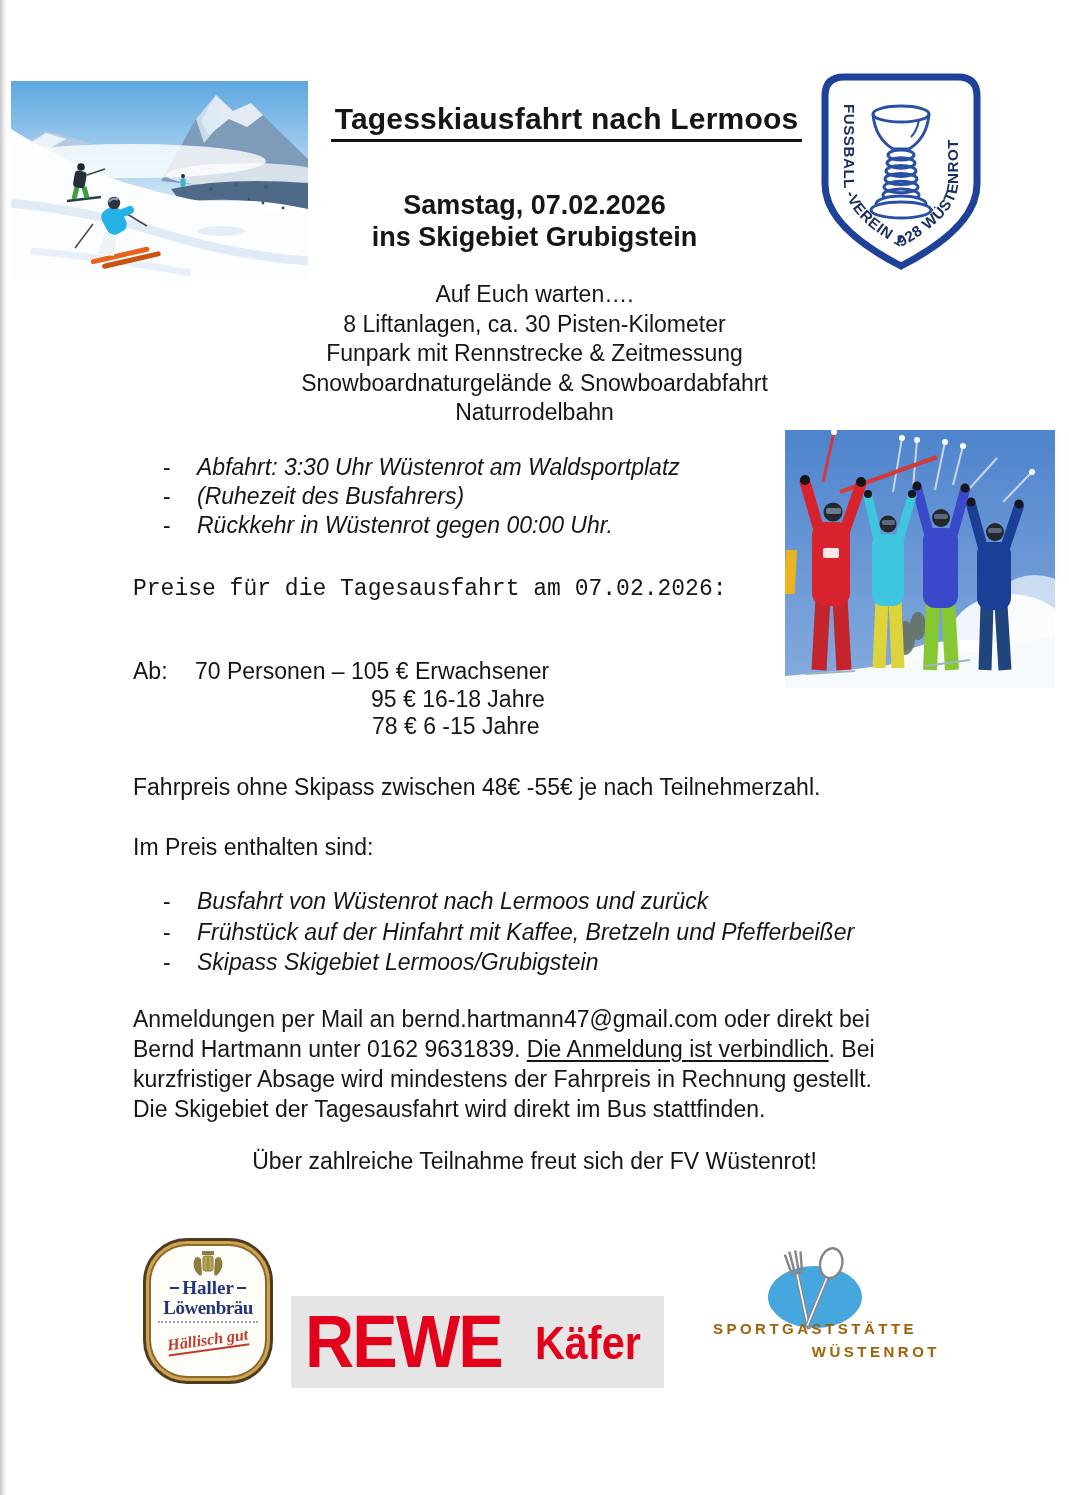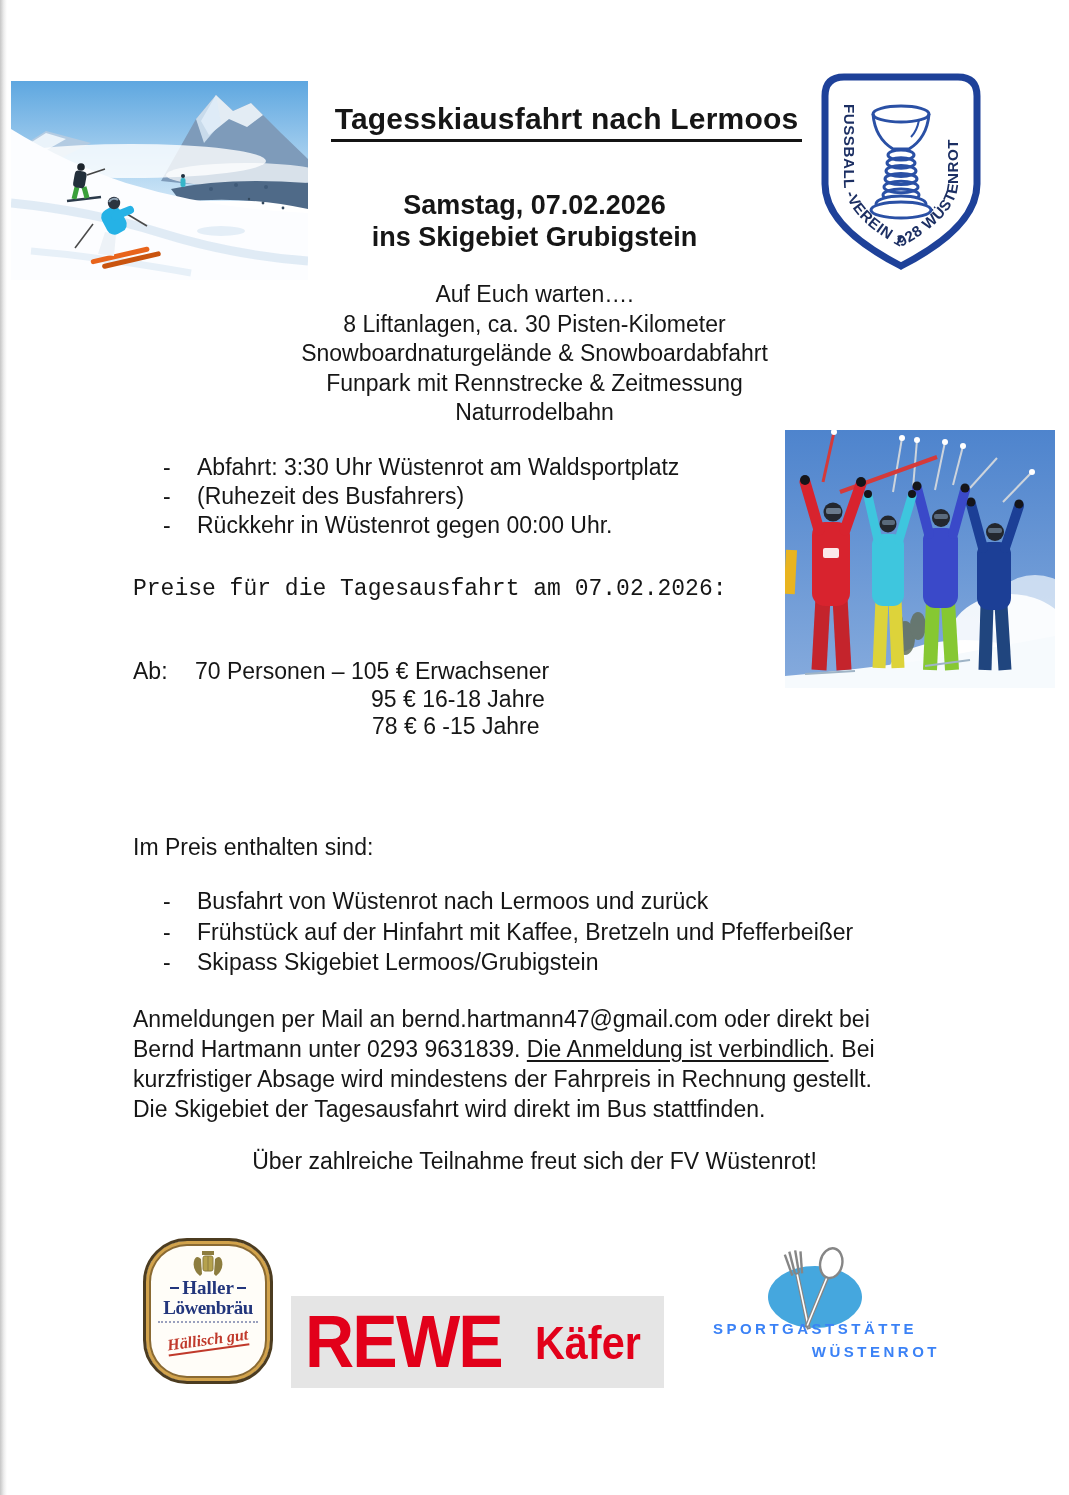--- a/index.html
+++ b/index.html
@@ -14,21 +14,21 @@
   .title{left:0;top:102px;width:1069px;text-align:center;font-size:30px;font-weight:bold;letter-spacing:.2px;margin-left:32px;}
   .title-inner{display:inline-block;border-bottom:3px solid #141414;padding:0 4px 3px;}
   .subtitle{left:0;top:189px;width:1069px;text-align:center;font-size:27px;font-weight:bold;line-height:32px;}
   .intro{left:0;top:280px;width:1069px;text-align:center;font-size:23px;line-height:29.5px;}
   
   .list{font-size:23px;}
   .schedule{left:163px;top:453px;width:645px;line-height:29px;}
   .included{left:163px;top:886px;width:760px;line-height:30.5px;}
   .li{display:flex;}
   .li .dash{width:34px;flex:none;}
-  .li .txt{flex:1;}
+  .li .txt{flex:1;font-style:italic;}
   
   .body-line{font-size:23px;white-space:nowrap;}
   .prices-heading{left:133px;top:576px;font-family:Liberation Mono, monospace;}
   .ab-row{left:133px;top:658px;}
   .ab-label{display:inline-block;width:62px;}
   .price2{left:371px;top:686px;}
   .price3{left:372px;top:713px;}
   .note{left:133px;top:774px;}
   .inc-heading{left:133px;top:834px;}
   
@@ -55,21 +55,21 @@
   
   .rewe{left:291px;top:1296px;width:373px;height:92px;background:#e5e5e5;
     display:flex;align-items:center;padding-left:14px;box-sizing:border-box;}
   .rewe-word{color:#e2001a;font-weight:bold;font-size:74px;letter-spacing:-2px;
     transform:scaleX(.92);transform-origin:left center;line-height:1;}
   .kafer-word{color:#e2001a;font-weight:bold;font-size:47px;margin-left:16px;
     transform:scaleX(.88);transform-origin:left center;line-height:1;}
   
   .rest-oval{left:750px;top:1242px;width:130px;height:88px;display:block;}
   .rest-line{left:690px;width:250px;text-align:center;font-size:15px;font-weight:600;
-    letter-spacing:3.5px;color:#3b82f6;white-space:nowrap;}
+    letter-spacing:3.5px;color:#a16207;white-space:nowrap;}
   .rest-l1{top:1320px;}
   .rest-l2{top:1343px;text-align:right;}
 </style>
 </head>
 <body>
 
 <div id="page">
 
   <div class="abs left-edge"></div>
 
@@ -157,22 +157,22 @@
   </div>
 
   <div class="abs subtitle">
     <div>Samstag, 07.02.2026</div>
     <div>ins Skigebiet Grubigstein</div>
   </div>
 
   <div class="abs intro">
     <div>Auf Euch warten….</div>
     <div>8 Liftanlagen, ca. 30 Pisten-Kilometer</div>
+    <div>Funpark mit Rennstrecke &amp; Zeitmessung</div>
     <div>Snowboardnaturgelände &amp; Snowboardabfahrt</div>
-    <div>Funpark mit Rennstrecke &amp; Zeitmessung</div>
     <div>Naturrodelbahn</div>
   </div>
 
   <svg class="abs photo2" viewBox="0 0 270 258" preserveAspectRatio="none">
     <defs>
       <linearGradient id="skyg2" x1="0" y1="0" x2="0" y2="1">
         <stop offset="0" stop-color="#4e84cd"></stop>
           <stop offset="1" stop-color="#86abdd"></stop>
       </linearGradient>
     </defs>
@@ -275,41 +275,42 @@
   </div>
 
   <div class="abs body-line prices-heading">Preise für die Tagesausfahrt am 07.02.2026:</div>
 
   <div class="abs body-line ab-row">
     <span class="ab-label">Ab:</span><span>70 Personen – 105 € Erwachsener</span>
   </div>
   <div class="abs body-line price2">95 € 16-18 Jahre</div>
   <div class="abs body-line price3">78 € 6 -15 Jahre</div>
 
+  <div class="abs body-line note">Fahrpreis ohne Skipass zwischen 48€ -55€ je nach Teilnehmerzahl.</div>
 
   <div class="abs body-line inc-heading">Im Preis enthalten sind:</div>
 
   <div class="abs list included">
     <div class="li">
       <span class="dash">-</span>
       <span class="txt">Busfahrt von Wüstenrot nach Lermoos und zurück</span>
     </div>
     <div class="li">
       <span class="dash">-</span>
       <span class="txt">Frühstück auf der Hinfahrt mit Kaffee, Bretzeln und Pfefferbeißer</span>
     </div>
     <div class="li">
       <span class="dash">-</span>
       <span class="txt">Skipass Skigebiet Lermoos/Grubigstein</span>
     </div>
   </div>
 
   <div class="abs registration">
     <div>Anmeldungen per Mail an bernd.hartmann47@gmail.com oder direkt bei</div>
-    <div><span>Bernd Hartmann unter 0293 9631839. </span><span class="u">Die Anmeldung ist verbindlich</span><span>. Bei</span></div>
+    <div><span>Bernd Hartmann unter 0162 9631839. </span><span class="u">Die Anmeldung ist verbindlich</span><span>. Bei</span></div>
     <div>kurzfristiger Absage wird mindestens der Fahrpreis in Rechnung gestellt.</div>
     <div>Die Skigebiet der Tagesausfahrt wird direkt im Bus stattfinden.</div>
   </div>
 
   <div class="abs closing">Über zahlreiche Teilnahme freut sich der FV Wüstenrot!</div>
 
   <div class="abs brewery">
     <svg class="crest" width="48" height="28" viewBox="0 0 48 28">
       <rect x="18" y="1" width="12" height="4" fill="#8d7d3f"></rect>
       <rect x="19" y="6" width="10" height="15" rx="2" fill="#b5a24e" stroke="#8d7d3f"></rect>

